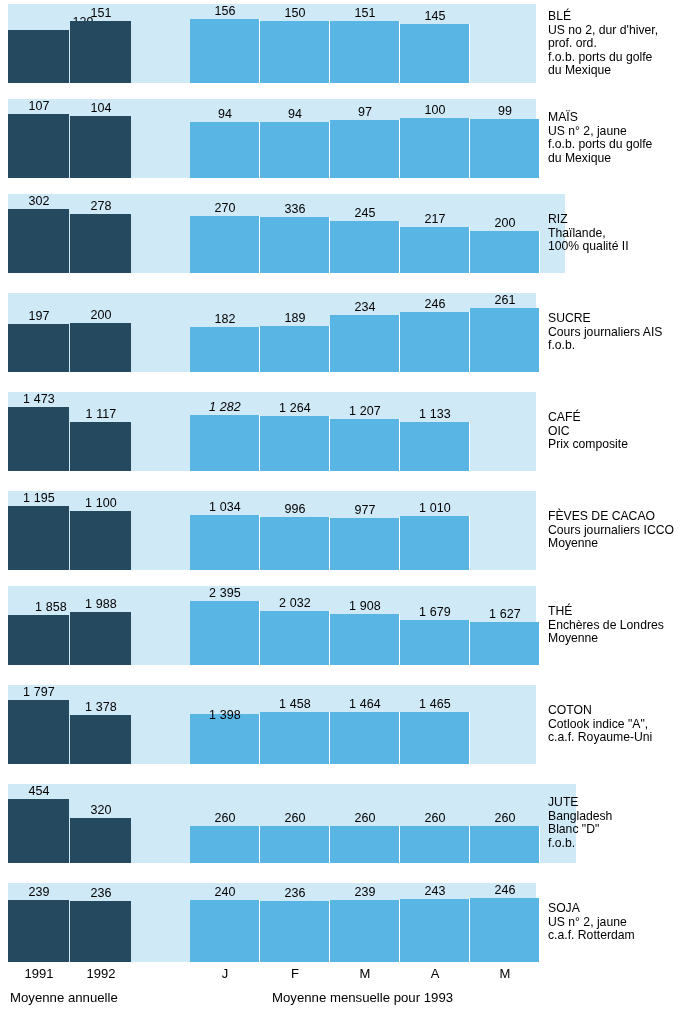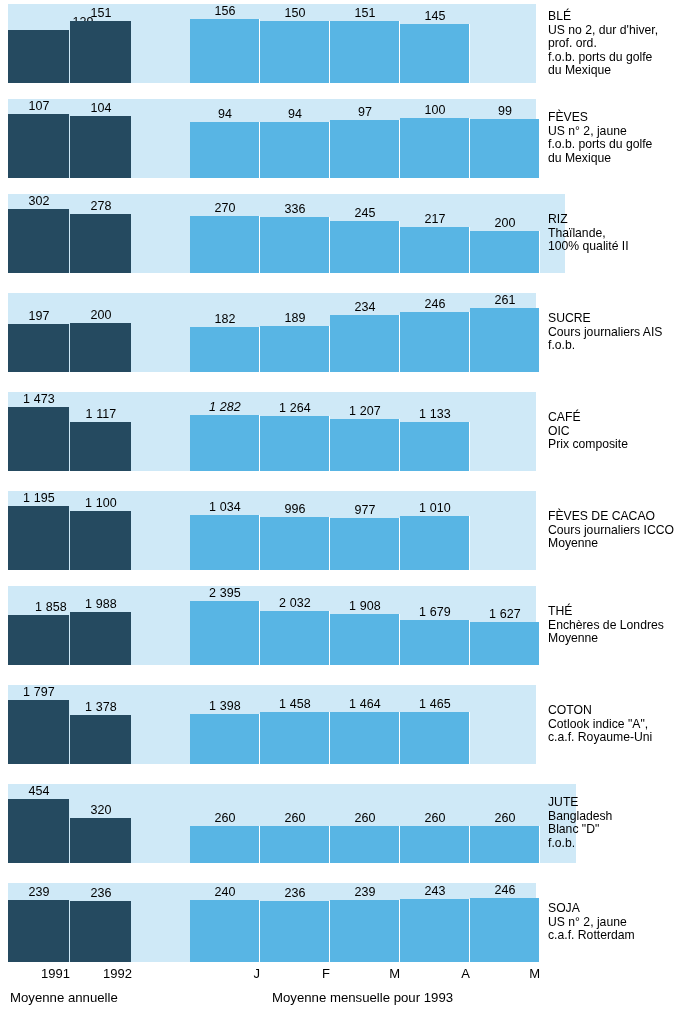--- a/index.html
+++ b/index.html
@@ -52,21 +52,21 @@
     color:#000;
     white-space:pre-line;
   }
   .caption .cap-name{display:block;}
   .caption .cap-desc{display:block;white-space:pre-line;}
 
   
   .axis{position:absolute;left:0;top:966px;width:700px;height:61px;}
   .axis-tick{
     position:absolute;top:0;
-    text-align:right;
+    text-align:center;
     font-size:13px;
     color:#000;
   }
   .axis-caption{
     position:absolute;top:24px;
     font-size:13.2px;
     color:#000;
     white-space:nowrap;
   }
 </style>
@@ -105,21 +105,21 @@
         <div class="bar blue" style="left: 252px; width: 70px; height: 56px; background: rgb(88, 181, 228);"></div>
         <div class="bar-value" style="left: 252px; width: 70px; bottom: 57px; position: absolute;">94</div>
         <div class="bar blue" style="left: 322px; width: 70px; height: 58px; background: rgb(88, 181, 228);"></div>
         <div class="bar-value" style="left: 322px; width: 70px; bottom: 59px; position: absolute;">97</div>
         <div class="bar blue" style="left: 392px; width: 70px; height: 60px; background: rgb(88, 181, 228);"></div>
         <div class="bar-value" style="left: 392px; width: 70px; bottom: 61px; position: absolute;">100</div>
         <div class="bar blue" style="left: 462px; width: 70px; height: 59px; background: rgb(88, 181, 228);"></div>
         <div class="bar-value" style="left: 462px; width: 70px; bottom: 60px; position: absolute;">99</div>
       </div>
     </div>
-    <div class="caption" style="top: 111px;"><span class="cap-name">FÈVES</span><span class="cap-desc">US n° 2, jaune
+    <div class="caption" style="top: 111px;"><span class="cap-name">MAÏS</span><span class="cap-desc">US n° 2, jaune
 f.o.b. ports du golfe
 du Mexique</span></div>
     <div class="row" style="top: 194px; height: 79px;">
       <div class="panel" style="height: 79px; background: rgb(207, 233, 247); padding-left: 29px;">
         <div class="bar dark" style="left: 0px; width: 62px; height: 64px; background: rgb(37, 74, 96);"></div>
         <div class="bar-value" style="left: 0px; width: 62px; bottom: 65px; position: absolute;">302</div>
         <div class="bar dark" style="left: 62px; width: 62px; height: 59px; background: rgb(37, 74, 96);"></div>
         <div class="bar-value" style="left: 62px; width: 62px; bottom: 60px; position: absolute;">278</div>
         <div class="bar blue" style="left: 182px; width: 70px; height: 57px; background: rgb(88, 181, 228);"></div>
         <div class="bar-value" style="left: 182px; width: 70px; bottom: 58px; position: absolute;">270</div>
@@ -211,21 +211,21 @@
     </div>
     <div class="caption" style="top: 605px;"><span class="cap-name">THÉ</span><span class="cap-desc">Enchères de Londres
 Moyenne</span></div>
     <div class="row" style="top: 685px; height: 79px;">
       <div class="panel" style="height: 79px; background: rgb(207, 233, 247);">
         <div class="bar dark" style="left: 0px; width: 62px; height: 64px; background: rgb(37, 74, 96);"></div>
         <div class="bar-value" style="left: 0px; width: 62px; bottom: 65px; position: absolute;">1 797</div>
         <div class="bar dark" style="left: 62px; width: 62px; height: 49px; background: rgb(37, 74, 96);"></div>
         <div class="bar-value" style="left: 62px; width: 62px; bottom: 50px; position: absolute;">1 378</div>
         <div class="bar blue" style="left: 182px; width: 70px; height: 50px; background: rgb(88, 181, 228);"></div>
-        <div class="bar-value" style="left: 182px; width: 70px; bottom: 51px; position: absolute; margin-top: 40px;">1 398</div>
+        <div class="bar-value" style="left: 182px; width: 70px; bottom: 42px; position: absolute; margin-top: 40px;">1 398</div>
         <div class="bar blue" style="left: 252px; width: 70px; height: 52px; background: rgb(88, 181, 228);"></div>
         <div class="bar-value" style="left: 252px; width: 70px; bottom: 53px; position: absolute;">1 458</div>
         <div class="bar blue" style="left: 322px; width: 70px; height: 52px; background: rgb(88, 181, 228);"></div>
         <div class="bar-value" style="left: 322px; width: 70px; bottom: 53px; position: absolute;">1 464</div>
         <div class="bar blue" style="left: 392px; width: 70px; height: 52px; background: rgb(88, 181, 228);"></div>
         <div class="bar-value" style="left: 392px; width: 70px; bottom: 53px; position: absolute;">1 465</div>
       </div>
     </div>
     <div class="caption" style="top: 704px;"><span class="cap-name">COTON</span><span class="cap-desc">Cotlook indice "A",
 c.a.f. Royaume-Uni</span></div>

